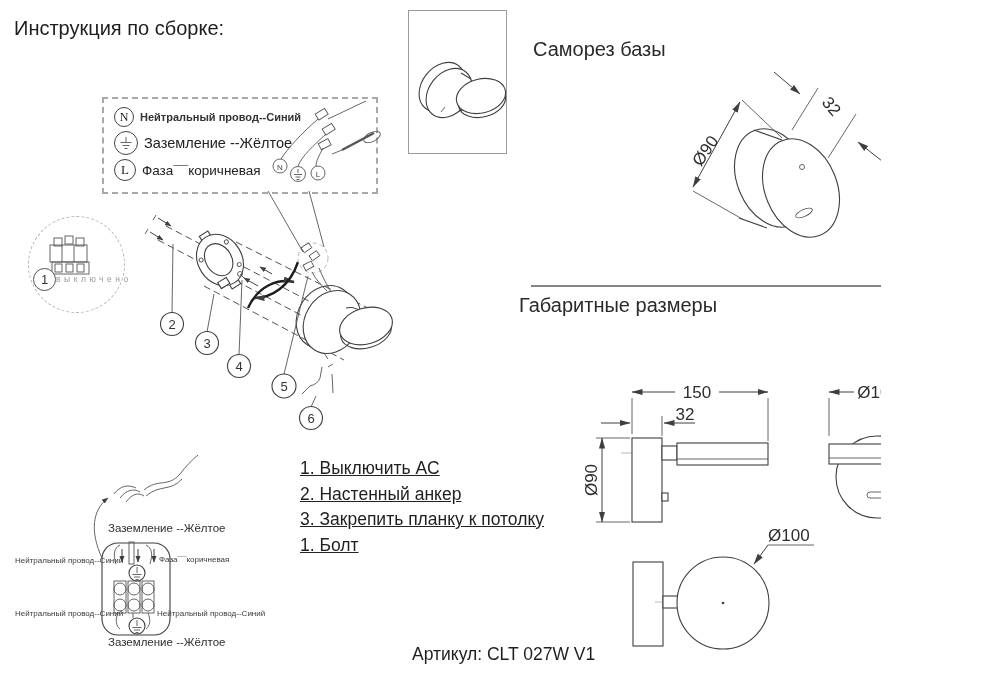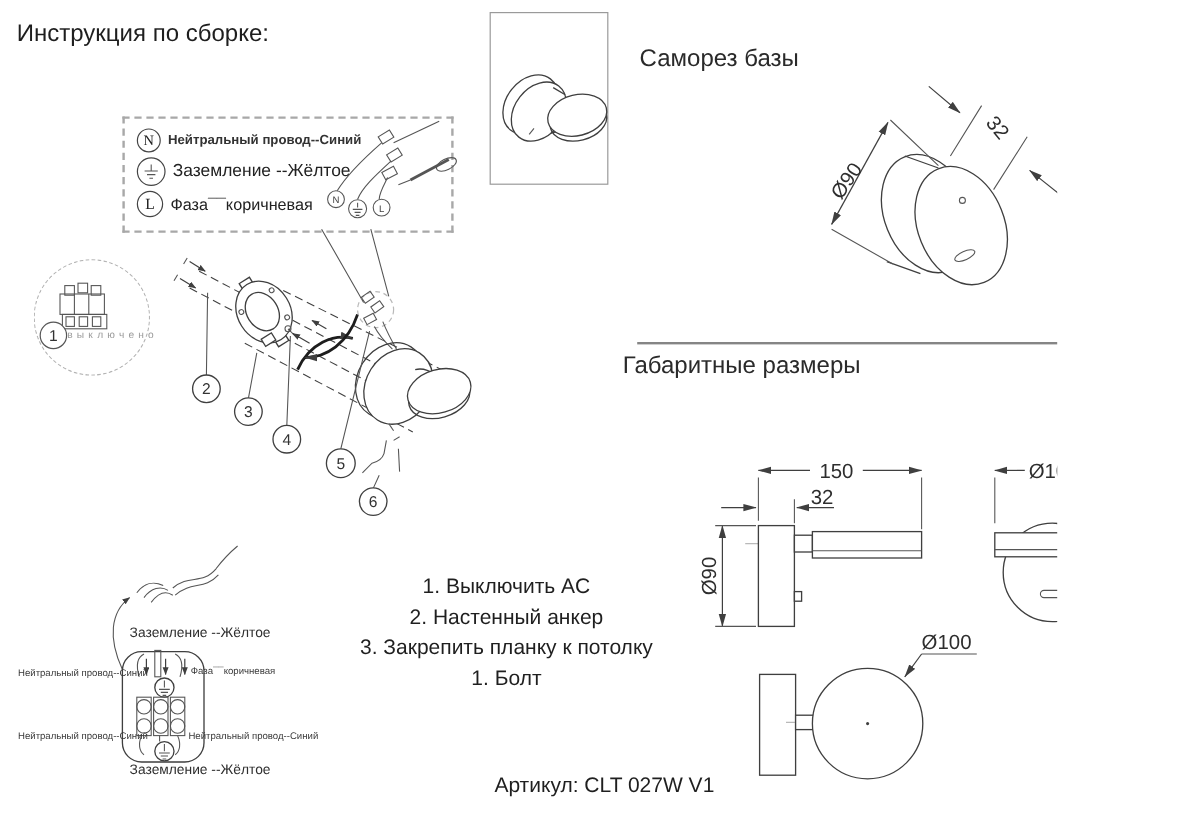--- a/index.html
+++ b/index.html
@@ -1,17 +1,17 @@
 <!DOCTYPE html>
 <html><head>
 <meta charset="utf-8">
 <style>
   html,body{margin:0;padding:0;background:#fff;}
   .page{position:relative;width:881px;height:690px;background:#fff;overflow:hidden;
-        font-family:"Liberation Sans",sans-serif;color:#222;text-align:center;}
+        font-family:"Liberation Sans",sans-serif;color:#222;}
   .abs{position:absolute;}
   .h1{font-size:20px;color:#1e1e1e;}
   .h2{font-size:20px;color:#2a2a2a;}
   svg{overflow:visible;}
   svg text{font-family:"Liberation Sans",sans-serif;}
   .ln{fill:none;stroke:#3f3f3f;stroke-width:1.1;}
   .lnw{fill:#fff;stroke:#3f3f3f;stroke-width:1.1;}
   .thin{fill:none;stroke:#555;stroke-width:0.9;}
   .gray{fill:none;stroke:#b9b9b9;stroke-width:1;}
   .dash{stroke-dasharray:7 4;}
@@ -246,21 +246,21 @@
     <rect class="lnw" x="35" y="44" width="30" height="84"></rect>
     <path class="gray" d="M57,84 L95,84"></path>
     <rect class="lnw" x="65" y="78" width="27" height="12"></rect>
     <circle class="lnw" cx="125" cy="85" r="46"></circle>
     <circle cx="125" cy="85" r="1.3" fill="#3f3f3f"></circle>
     <text class="dtxt17" x="170" y="23">Ø100</text>
     <path class="thin" d="M170,27 L216,27"></path>
     <line class="dim" x1="170" y1="27" x2="156" y2="46" marker-end="url(#ar)"></line>
   </svg>
 
-  <div class="abs steps" style="left:300px;top:476px;">
+  <div class="abs steps" style="left:300px;top:456px;text-decoration:underline;">
     <div>1. Выключить AC</div>
     <div>2. Настенный анкер</div>
     <div>3. Закрепить планку к потолку</div>
     <div>1. Болт</div>
   </div>
 
   <div class="abs article" style="left:412px;top:644px;">Артикул: CLT 027W V1</div>
 
   <div class="abs" style="left:10px;top:450px;width:290px;height:215px;">
     <svg width="290" height="215">

